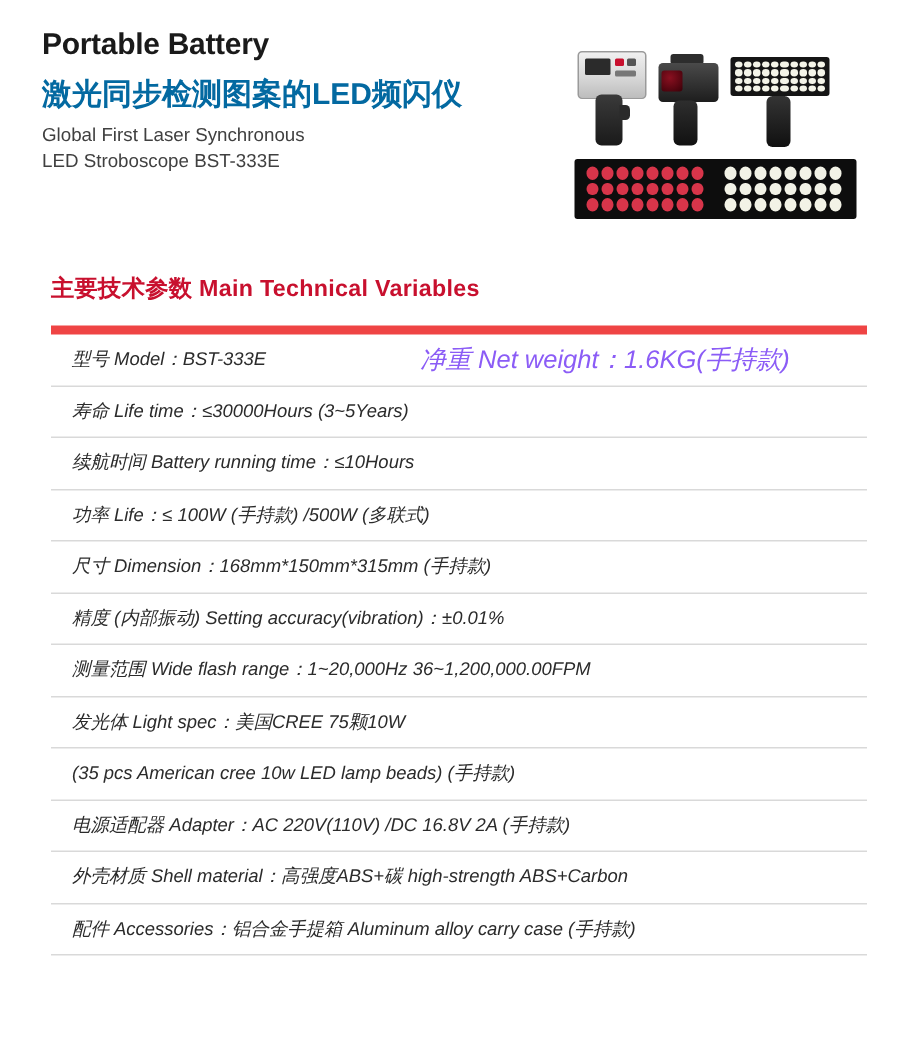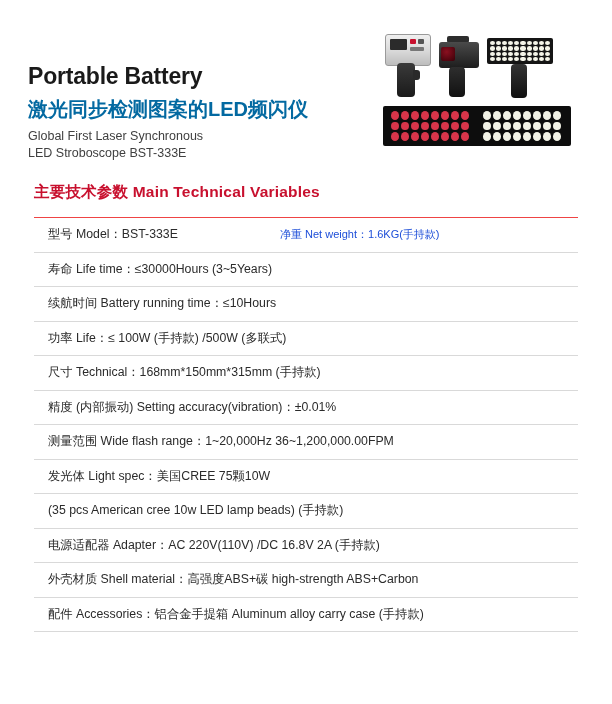--- a/index.html
+++ b/index.html
@@ -17,27 +17,26 @@
   }
 
   
   .header {
     position: relative;
     padding: 18px 0 0 28px;
     height: 150px;
     box-sizing: border-box;
   }
   .title-en {
-    font-size: 23px;
+    font-size: 20px;
     font-weight: bold;
     line-height: 25px;
     letter-spacing: -0.2px;
     color: #1a1a1a;
     width: 330px;
-    margin-top: 46px;
   }
   .title-cn {
     margin-top: 8px;
     font-size: 20px;
     font-weight: bold;
     color: #0369a1;
     letter-spacing: 0px;
     line-height: 24px;
   }
   .subtitle {
@@ -150,40 +149,41 @@
     margin: 32px 0 0 34px;
     font-size: 15.5px;
     font-weight: bold;
     color: #c8102e;
     letter-spacing: 0.2px;
   }
 
   
   .spec-table {
     margin: 14px 34px 0 34px;
-    border-top: 1px solid #ef4444;
+    border-top: 6px solid #ef4444;
+    font-style: italic;
   }
   .spec-row {
     border-bottom: 1px solid #d9d9d9;
     height: 33.5px;
     display: flex;
     align-items: center;
     position: relative;
   }
   .spec-cell {
     font-size: 12.3px;
     color: #2b2b2b;
     padding-left: 14px;
     white-space: nowrap;
   }
   .spec-cell-2 {
     position: absolute;
     left: 246px;
-    font-size: 11px;
-    color: #1d4ed8;
+    font-size: 17px;
+    color: #8b5cf6;
     white-space: nowrap;
     text-align: right;
   }
 </style>
 </head>
 <body>
 
 <div class="header">
   <div class="title-en">
     <div>Portable Battery</div>
@@ -321,21 +321,21 @@
   <div class="spec-row">
     <div class="spec-cell">寿命 Life time：≤30000Hours (3~5Years)</div>
   </div>
   <div class="spec-row">
     <div class="spec-cell">续航时间 Battery running time：≤10Hours</div>
   </div>
   <div class="spec-row">
     <div class="spec-cell">功率 Life：≤ 100W (手持款) /500W (多联式)</div>
   </div>
   <div class="spec-row">
-    <div class="spec-cell">尺寸 Technical：168mm*150mm*315mm (手持款)</div>
+    <div class="spec-cell">尺寸 Dimension：168mm*150mm*315mm (手持款)</div>
   </div>
   <div class="spec-row">
     <div class="spec-cell">精度 (内部振动) Setting accuracy(vibration)：±0.01%</div>
   </div>
   <div class="spec-row">
     <div class="spec-cell">测量范围 Wide flash range：1~20,000Hz 36~1,200,000.00FPM</div>
   </div>
   <div class="spec-row">
     <div class="spec-cell">发光体 Light spec：美国CREE 75颗10W</div>
   </div>

